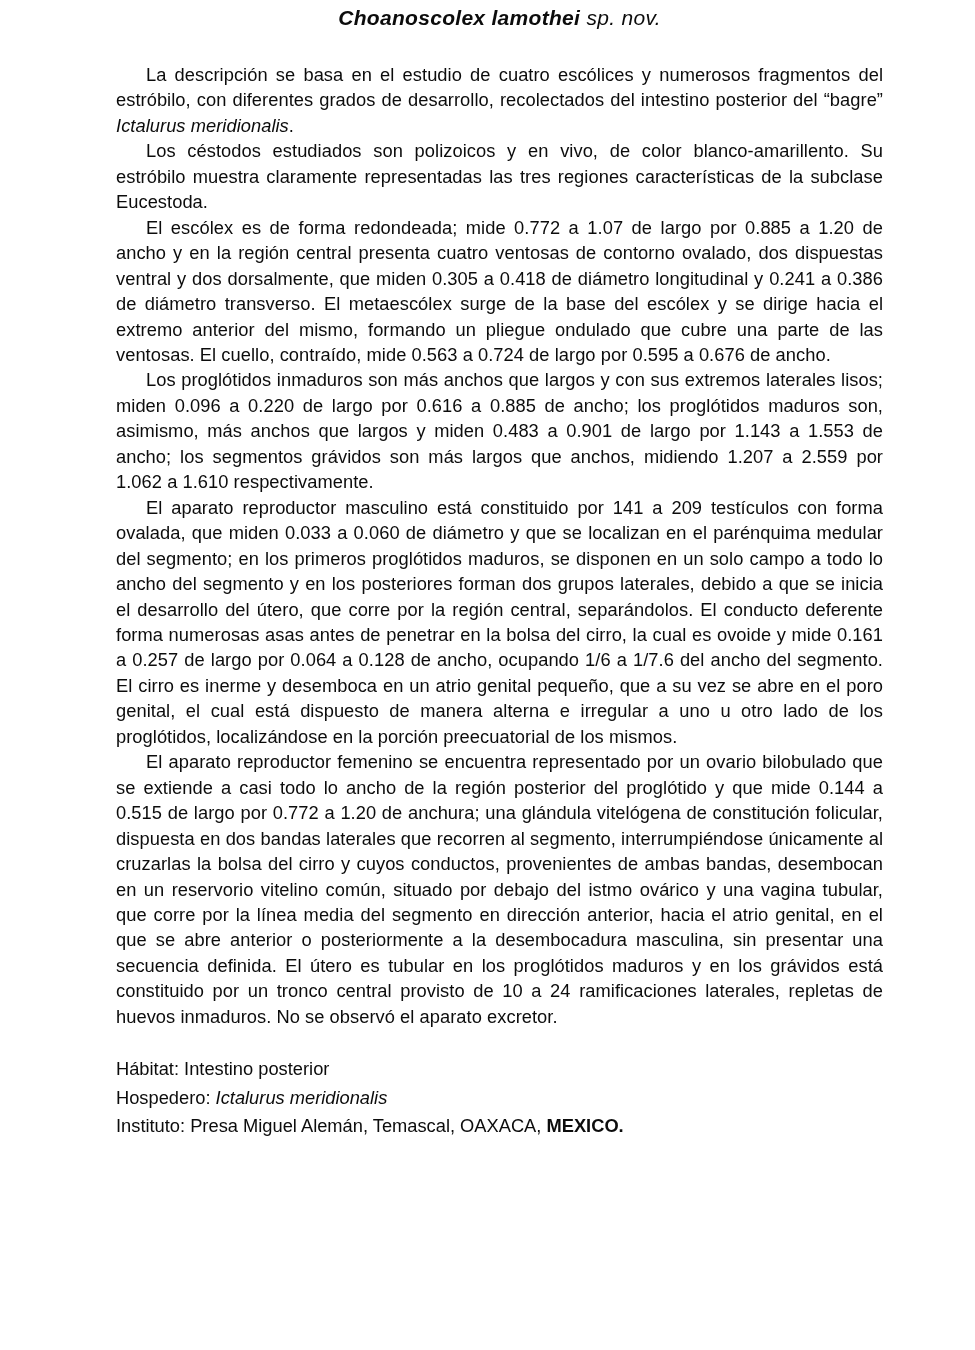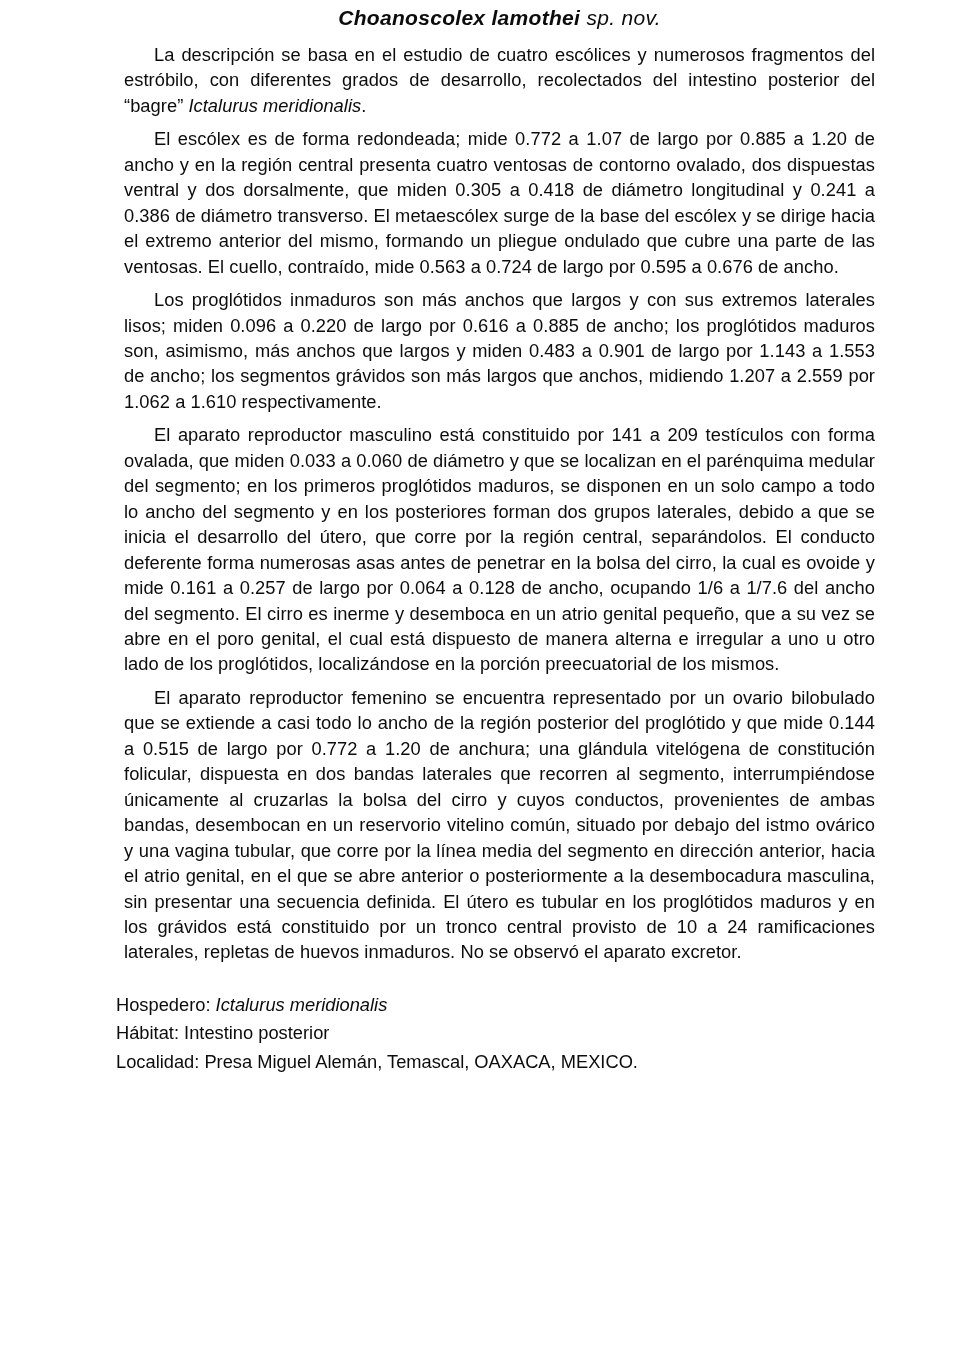--- a/index.html
+++ b/index.html
@@ -12,21 +12,21 @@
     color: #0c0c0c;
   }
   .page {
     box-sizing: border-box;
     width: 975px;
     height: 1350px;
     padding: 5px 92px 0 116px;
   }
   .title-block {
     text-align: center;
-    margin-bottom: 11px;
+    margin-bottom: 31px;
   }
   .title-line {
     font-size: 21px;
     line-height: 26px;
     font-weight: bold;
     font-style: italic;
     letter-spacing: 0.3px;
   }
   .title-rank {
     font-weight: normal;
@@ -38,60 +38,61 @@
     font-style: normal;
     font-weight: normal;
   }
   .body-text {
     font-size: 18.3px;
     line-height: 25.45px;
     text-align: justify;
     letter-spacing: 0.05px;
   }
   .para {
-    margin: 8px;
+    margin: 0;
     text-indent: 30px;
   }
   .record {
     margin-top: 26px;
     font-size: 18.3px;
     line-height: 28.5px;
     text-align: left;
   }
   .record p {
     margin: 0;
   }
   i { font-style: italic; }
-  b { font-weight: normal; }
+  b { font-weight: bold; }
 </style>
 </head>
 <body>
 
 <div class="page">
 
   <div class="title-block">
     <div class="title-line"><span>Choanoscolex lamothei</span><span class="title-rank"> sp. nov.</span></div>
   </div>
 
   <div class="body-text">
     <p class="para"><span>La descripción se basa en el estudio de cuatro escólices y numerosos fragmentos del estróbilo, con diferentes grados de desarrollo, recolectados del intestino posterior del “bagre” </span><i>Ictalurus meridionalis</i><span>.</span></p>
 
+    <p class="para">Los céstodos estudiados son polizoicos y en vivo, de color blanco-amarillento. Su estróbilo muestra claramente representadas las tres regiones características de la subclase Eucestoda.</p>
 
     <p class="para">El escólex es de forma redondeada; mide 0.772 a 1.07 de largo por 0.885 a 1.20 de ancho y en la región central presenta cuatro ventosas de contorno ovalado, dos dispuestas ventral y dos dorsalmente, que miden 0.305 a 0.418 de diámetro longitudinal y 0.241 a 0.386 de diámetro transverso. El metaescólex surge de la base del escólex y se dirige hacia el extremo anterior del mismo, formando un pliegue ondulado que cubre una parte de las ventosas. El cuello, contraído, mide 0.563 a 0.724 de largo por 0.595 a 0.676 de ancho.</p>
 
 
     <p class="para">Los proglótidos inmaduros son más anchos que largos y con sus extremos laterales lisos; miden 0.096 a 0.220 de largo por 0.616 a 0.885 de ancho; los proglótidos maduros son, asimismo, más anchos que largos y miden 0.483 a 0.901 de largo por 1.143 a 1.553 de ancho; los segmentos grávidos son más largos que anchos, midiendo 1.207 a 2.559 por 1.062 a 1.610 respectivamente.</p>
 
     <p class="para">El aparato reproductor masculino está constituido por 141 a 209 testículos con forma ovalada, que miden 0.033 a 0.060 de diámetro y que se localizan en el parénquima medular del segmento; en los primeros proglótidos maduros, se disponen en un solo campo a todo lo ancho del segmento y en los posteriores forman dos grupos laterales, debido a que se inicia el desarrollo del útero, que corre por la región central, separándolos. El conducto deferente forma numerosas asas antes de penetrar en la bolsa del cirro, la cual es ovoide y mide 0.161 a 0.257 de largo por 0.064 a 0.128 de ancho, ocupando 1/6 a 1/7.6 del ancho del segmento. El cirro es inerme y desemboca en un atrio genital pequeño, que a su vez se abre en el poro genital, el cual está dispuesto de manera alterna e irregular a uno u otro lado de los proglótidos, localizándose en la porción preecuatorial de los mismos.</p>
 
     <p class="para">El aparato reproductor femenino se encuentra representado por un ovario bilobulado que se extiende a casi todo lo ancho de la región posterior del proglótido y que mide 0.144 a 0.515 de largo por 0.772 a 1.20 de anchura; una glándula vitelógena de constitución folicular, dispuesta en dos bandas laterales que recorren al segmento, interrumpiéndose únicamente al cruzarlas la bolsa del cirro y cuyos conductos, provenientes de ambas bandas, desembocan en un reservorio vitelino común, situado por debajo del istmo ovárico y una vagina tubular, que corre por la línea media del segmento en dirección anterior, hacia el atrio genital, en el que se abre anterior o posteriormente a la desembocadura masculina, sin presentar una secuencia definida. El útero es tubular en los proglótidos maduros y en los grávidos está constituido por un tronco central provisto de 10 a 24 ramificaciones laterales, repletas de huevos inmaduros. No se observó el aparato excretor.</p>
   </div>
 
   <div class="record">
+    <p>Hábitat: Intestino posterior</p>
+
     <p><span>Hospedero: </span><i>Ictalurus meridionalis</i></p>
 
-    <p>Hábitat: Intestino posterior</p>
-
-    <p><span>Localidad: Presa Miguel Alemán, Temascal, OAXACA, </span><b>MEXICO.</b></p>
+    <p><span>Instituto: Presa Miguel Alemán, Temascal, OAXACA, </span><b>MEXICO.</b></p>
 
   </div>
 
 </div>
 
 </body></html>

